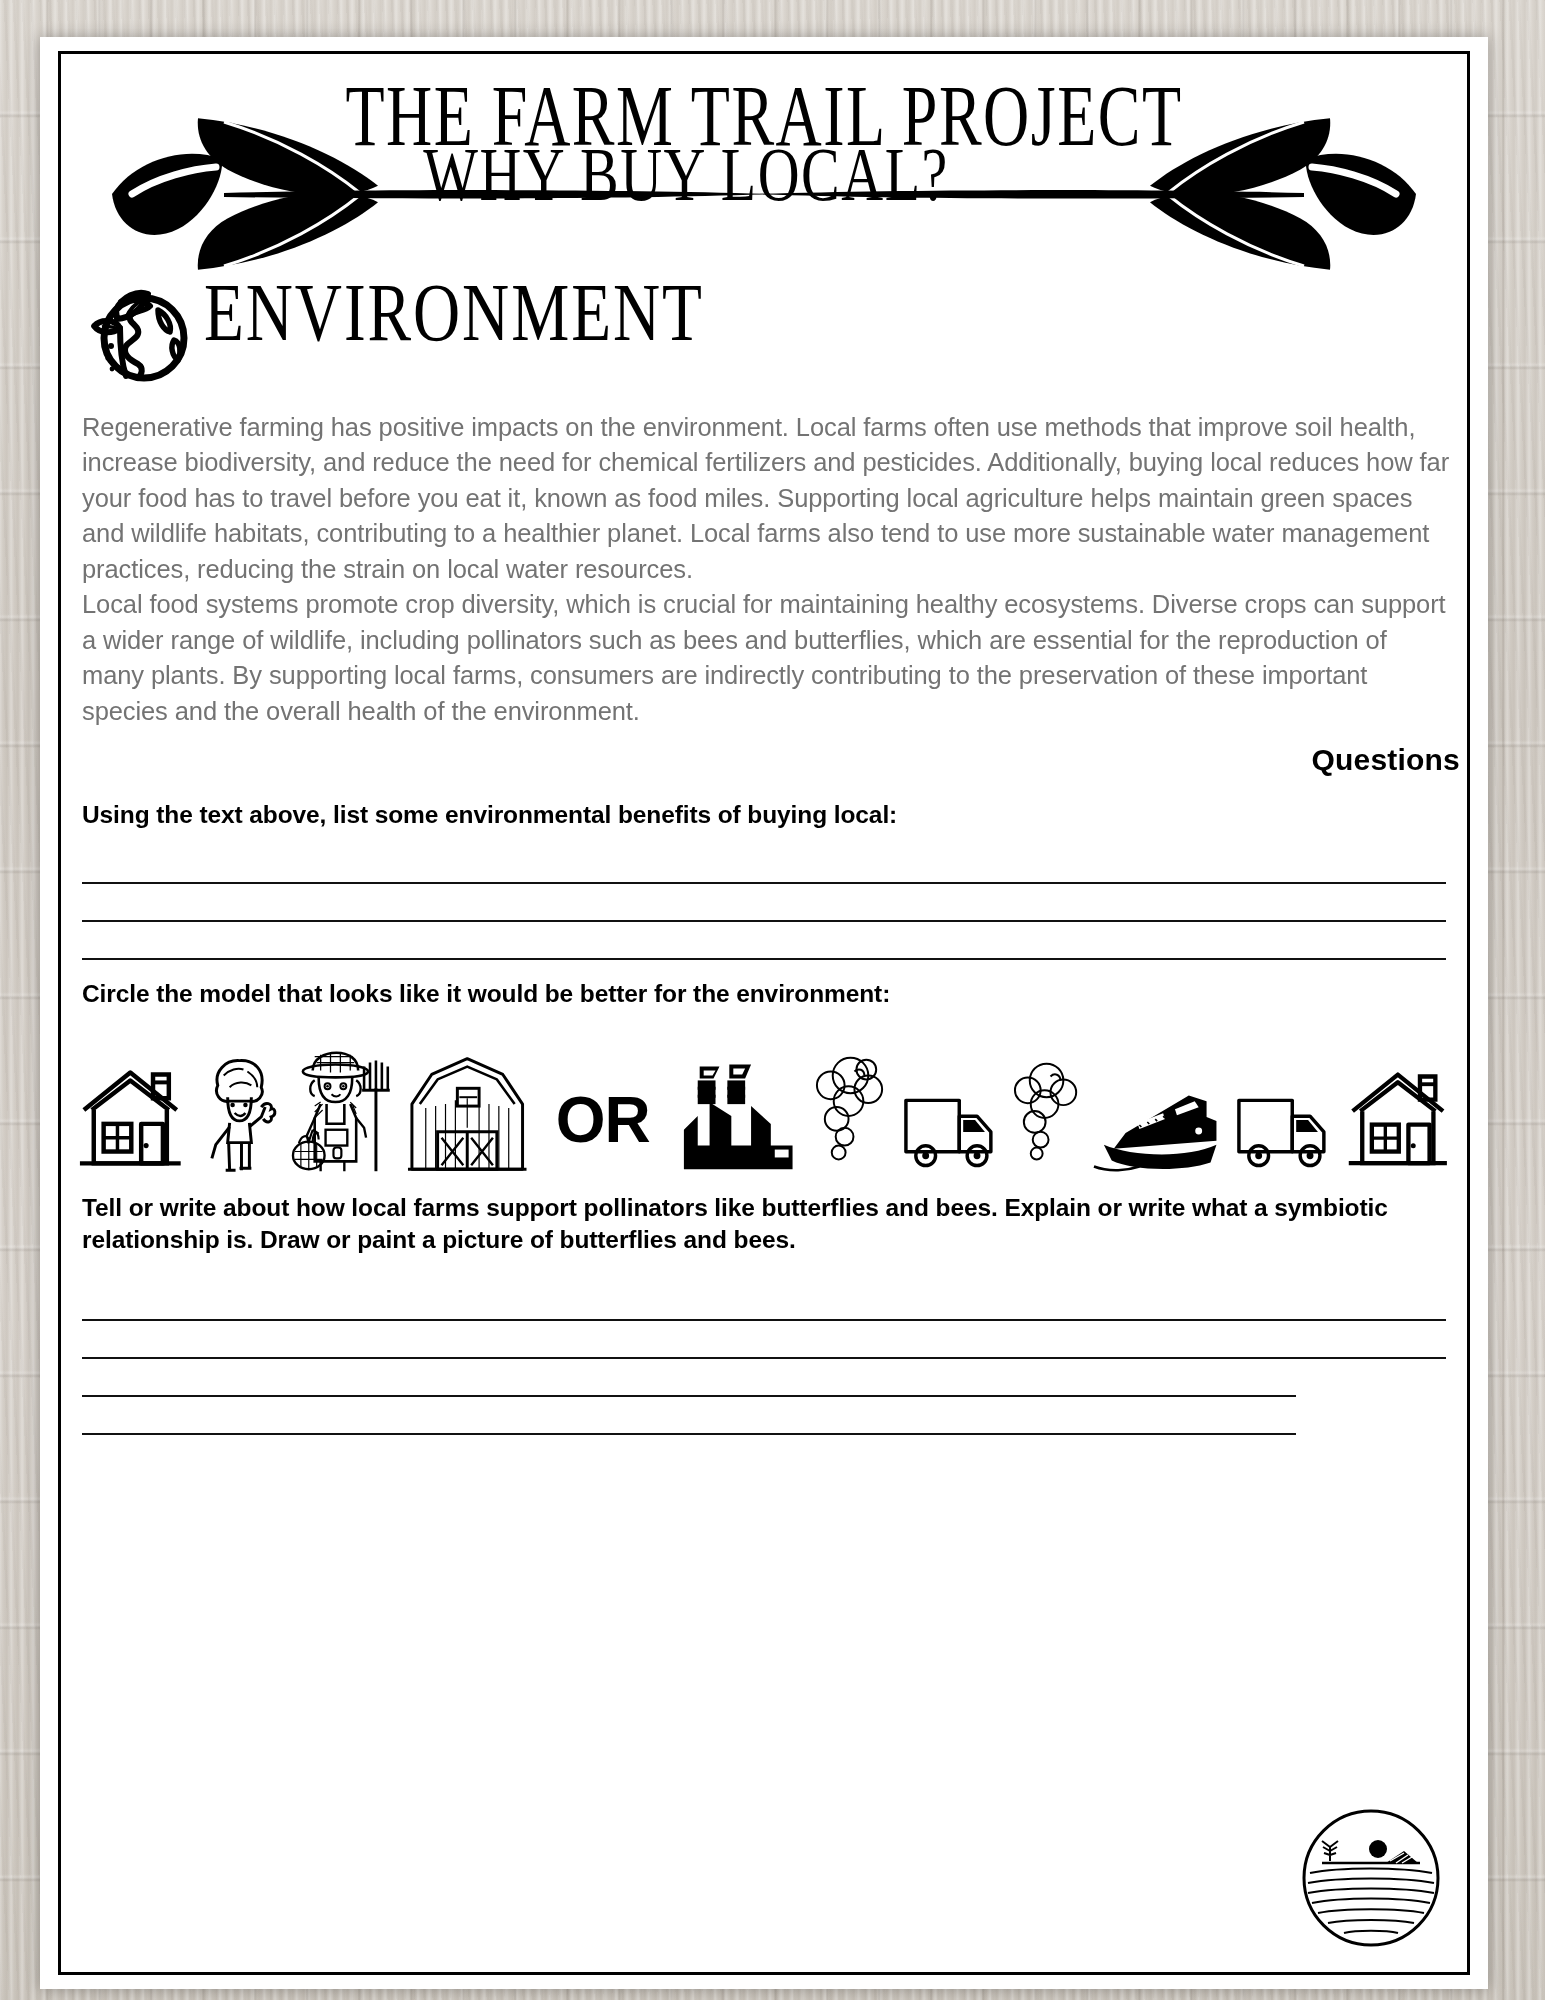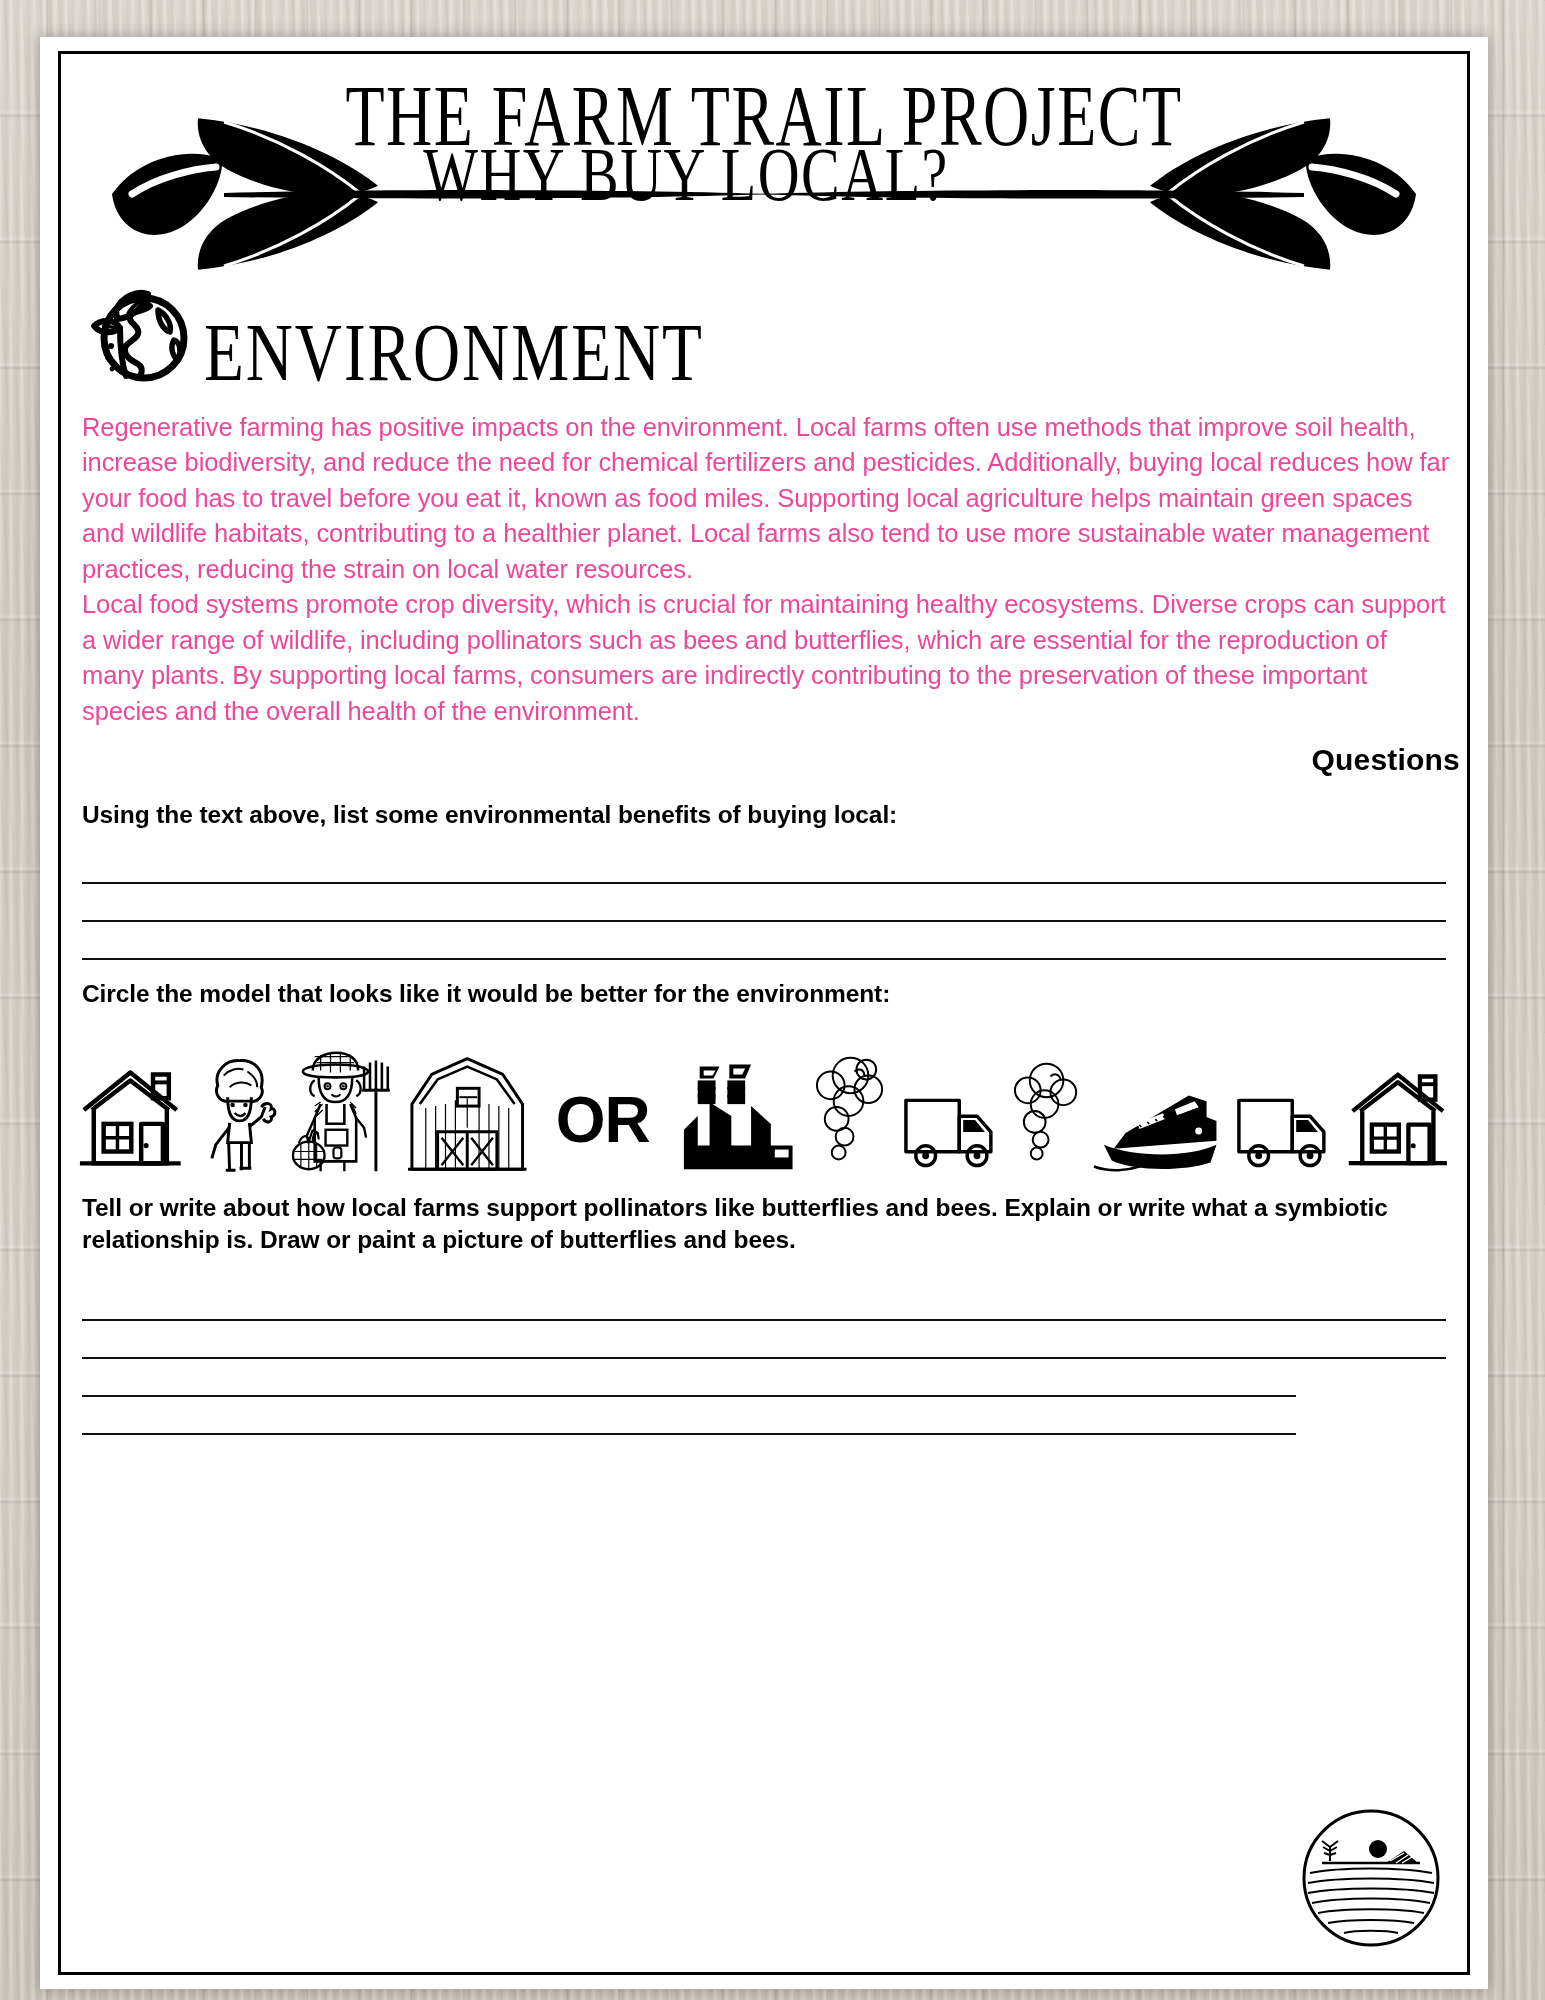--- a/index.html
+++ b/index.html
@@ -89,21 +89,21 @@
 
   .hand-title {
     font-family: "Liberation Serif", serif;
     font-weight: 400;
     letter-spacing: 1.5px;
   }
 
   
   #section-head {
     display: flex;
-    align-items: flex-end;
+    align-items: flex-start;
     gap: 8px;
     margin: 8px 0 0 18px;
     height: 108px;
   }
   #globe-icon { width: 110px; height: 108px; flex: none; }
   #section-title {
     font-family: "Liberation Serif", serif;
     font-size: 68px;
     line-height: 1;
     letter-spacing: 2px;
@@ -111,21 +111,21 @@
     transform-origin: left center;
     position: relative;
     top: -2px;
   }
 
   
   #body-copy {
     margin: 22px 6px 0 14px;
     font-size: 25.5px;
     line-height: 1.39;
-    color: #ec4899;
+    color: #737373;
     letter-spacing: -0.1px;
   }
   #body-copy p + p { margin-top: 0px; }
 
   
   #questions-heading {
     text-align: right;
     font-size: 30px;
     font-weight: bold;
     margin: 14px 0 0 0;

